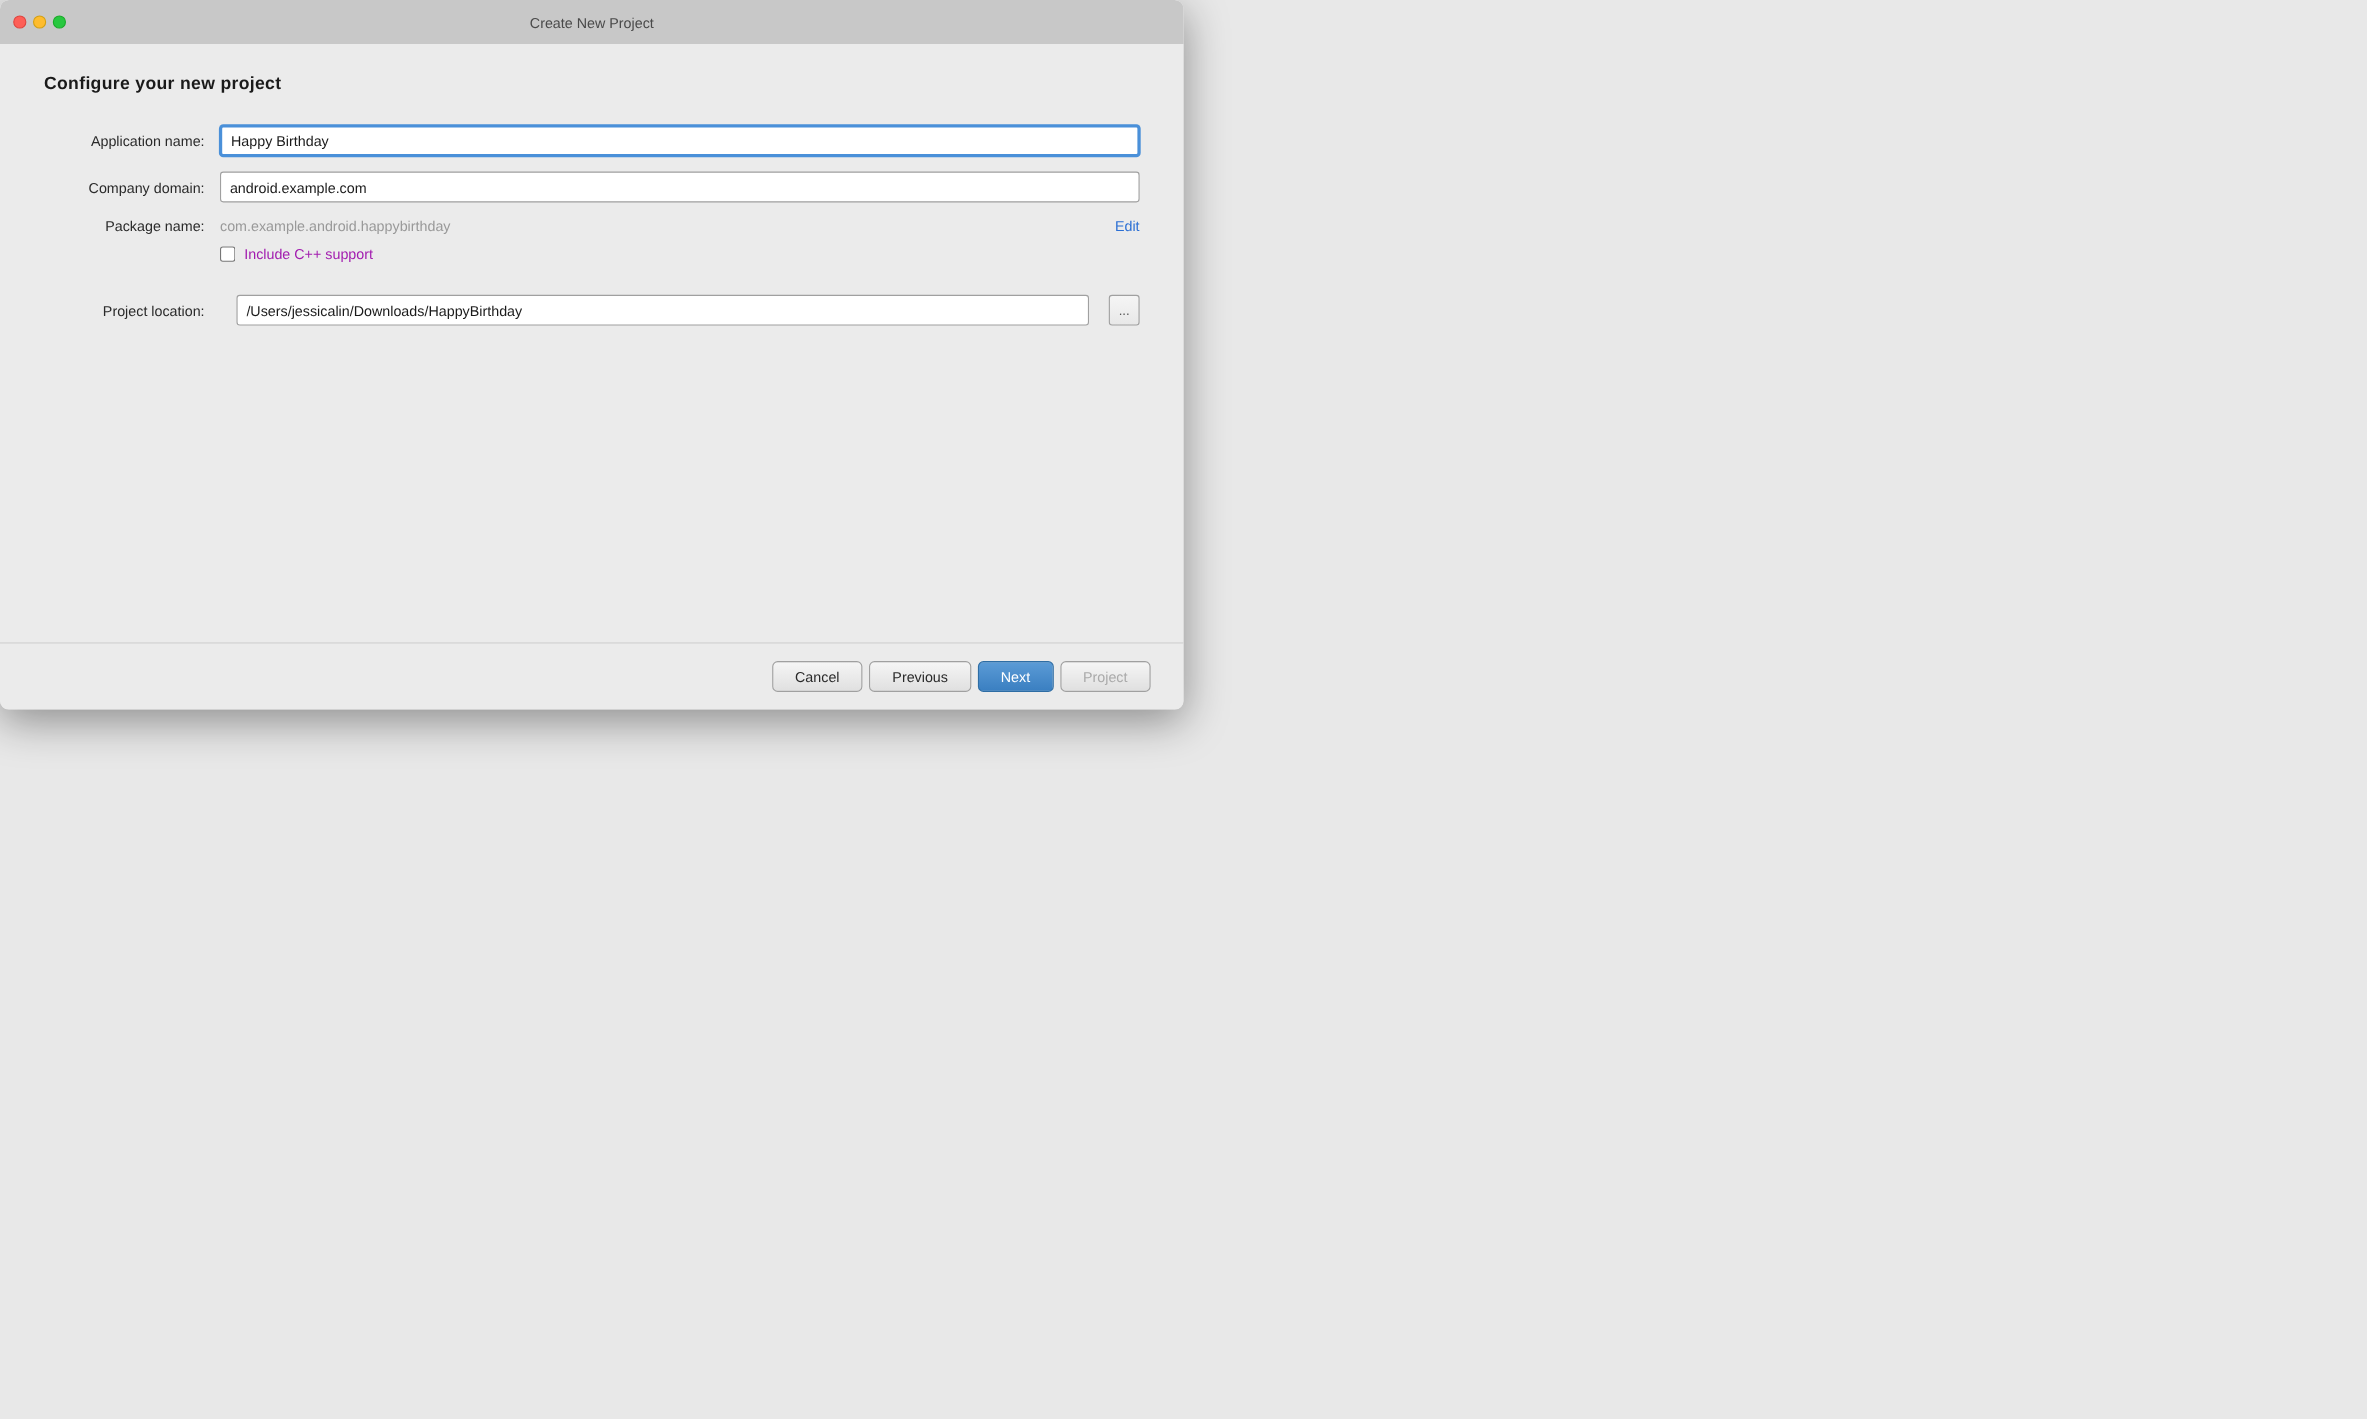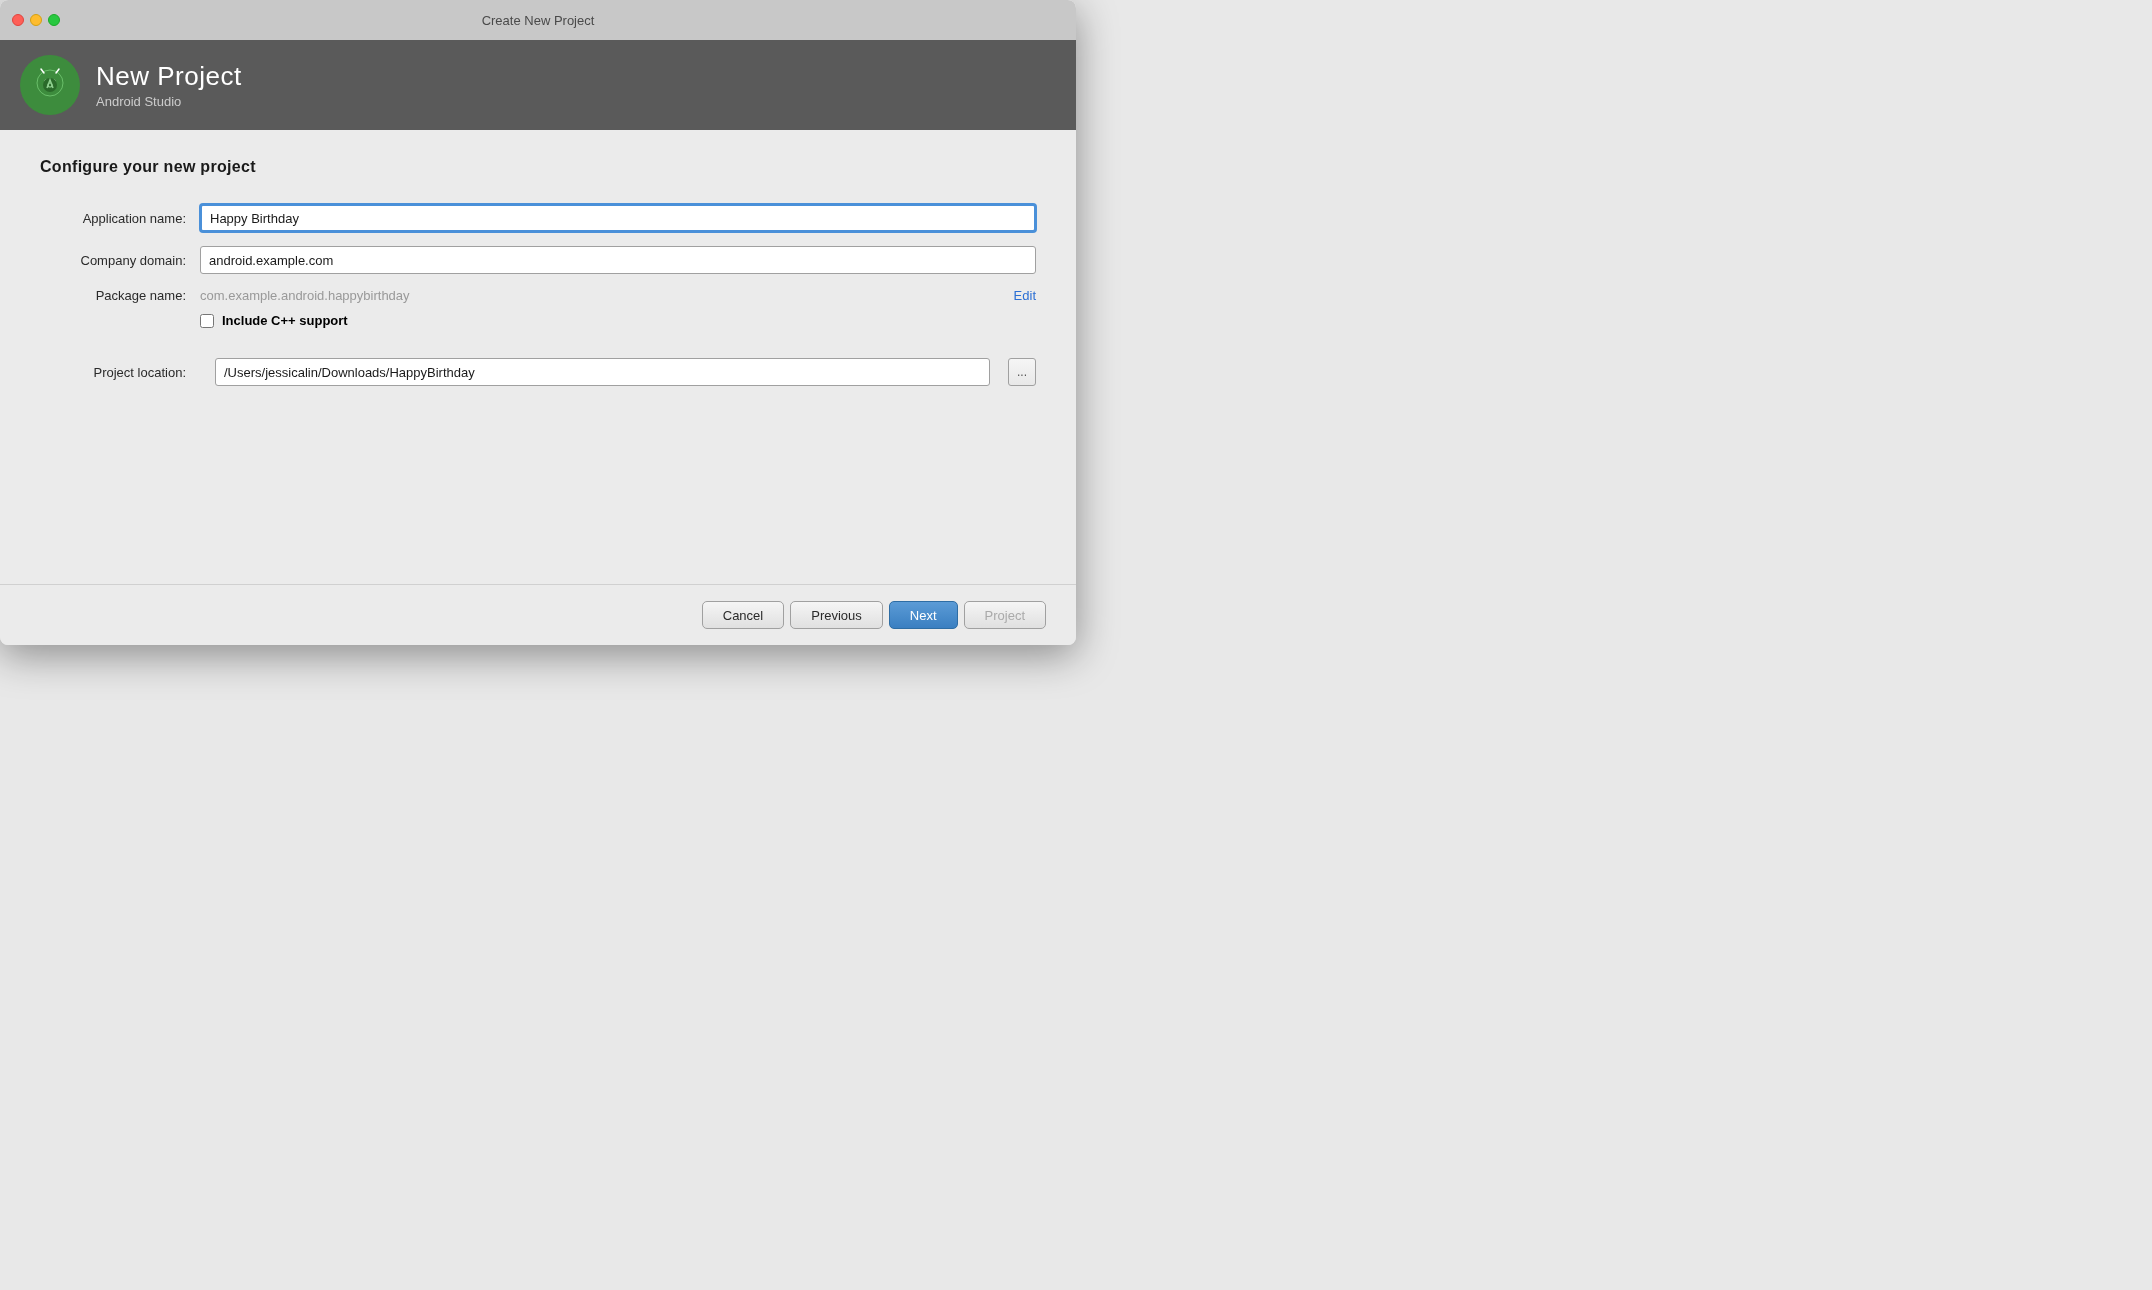--- a/index.html
+++ b/index.html
@@ -179,22 +179,21 @@
 
     .checkbox-row input[type="checkbox"] {
       width: 14px;
       height: 14px;
       margin-right: 8px;
       cursor: pointer;
     }
 
     .checkbox-label {
       font-size: 13px;
-      color: #000000;
-      font-weight: bold;
+      color: #a21caf;
     }
 
     .location-section {
       margin-top: 30px;
     }
 
     .location-input-wrapper {
       display: flex;
       align-items: center;
       flex: 1;
@@ -284,43 +283,20 @@
 
   <div class="title-bar">
     <div class="traffic-lights">
       <div class="traffic-light close"></div>
       <div class="traffic-light minimize"></div>
       <div class="traffic-light maximize"></div>
     </div>
     <span class="title-bar-title">Create New Project</span>
   </div>
 
-  <div class="header-banner">
-    <div class="android-logo">
-      <svg viewBox="0 0 38 38" fill="none" xmlns="http://www.w3.org/2000/svg">
-
-        <circle cx="19" cy="17" r="13" fill="#3d8c3d" stroke="#6abf6a" stroke-width="1"></circle>
-
-        <line x1="13" y1="7" x2="10" y2="3" stroke="white" stroke-width="1.5" stroke-linecap="round"></line>
-
-        <line x1="25" y1="7" x2="28" y2="3" stroke="white" stroke-width="1.5" stroke-linecap="round"></line>
-
-        <circle cx="15" cy="15" r="1.5" fill="white"></circle>
-        <circle cx="23" cy="15" r="1.5" fill="white"></circle>
-
-        <circle cx="19" cy="19" r="7" fill="#2a6a2a"></circle>
-        <path d="M16 22 L19 14 L22 22" stroke="#90d090" stroke-width="1.5" fill="none"></path>
-        <circle cx="19" cy="19" r="2" fill="none" stroke="#90d090" stroke-width="1.2"></circle>
-      </svg>
-    </div>
-    <div class="header-text">
-      <span class="header-title">New Project</span>
-      <span class="header-subtitle">Android Studio</span>
-    </div>
-  </div>
 
   <div class="main-content">
     <div class="section-title">Configure your new project</div>
 
     <div class="form-container">
 
       <div class="form-row">
         <label class="form-label">Application name:</label>
         <input type="text" class="form-input focused" value="Happy Birthday" style="">
       </div>

